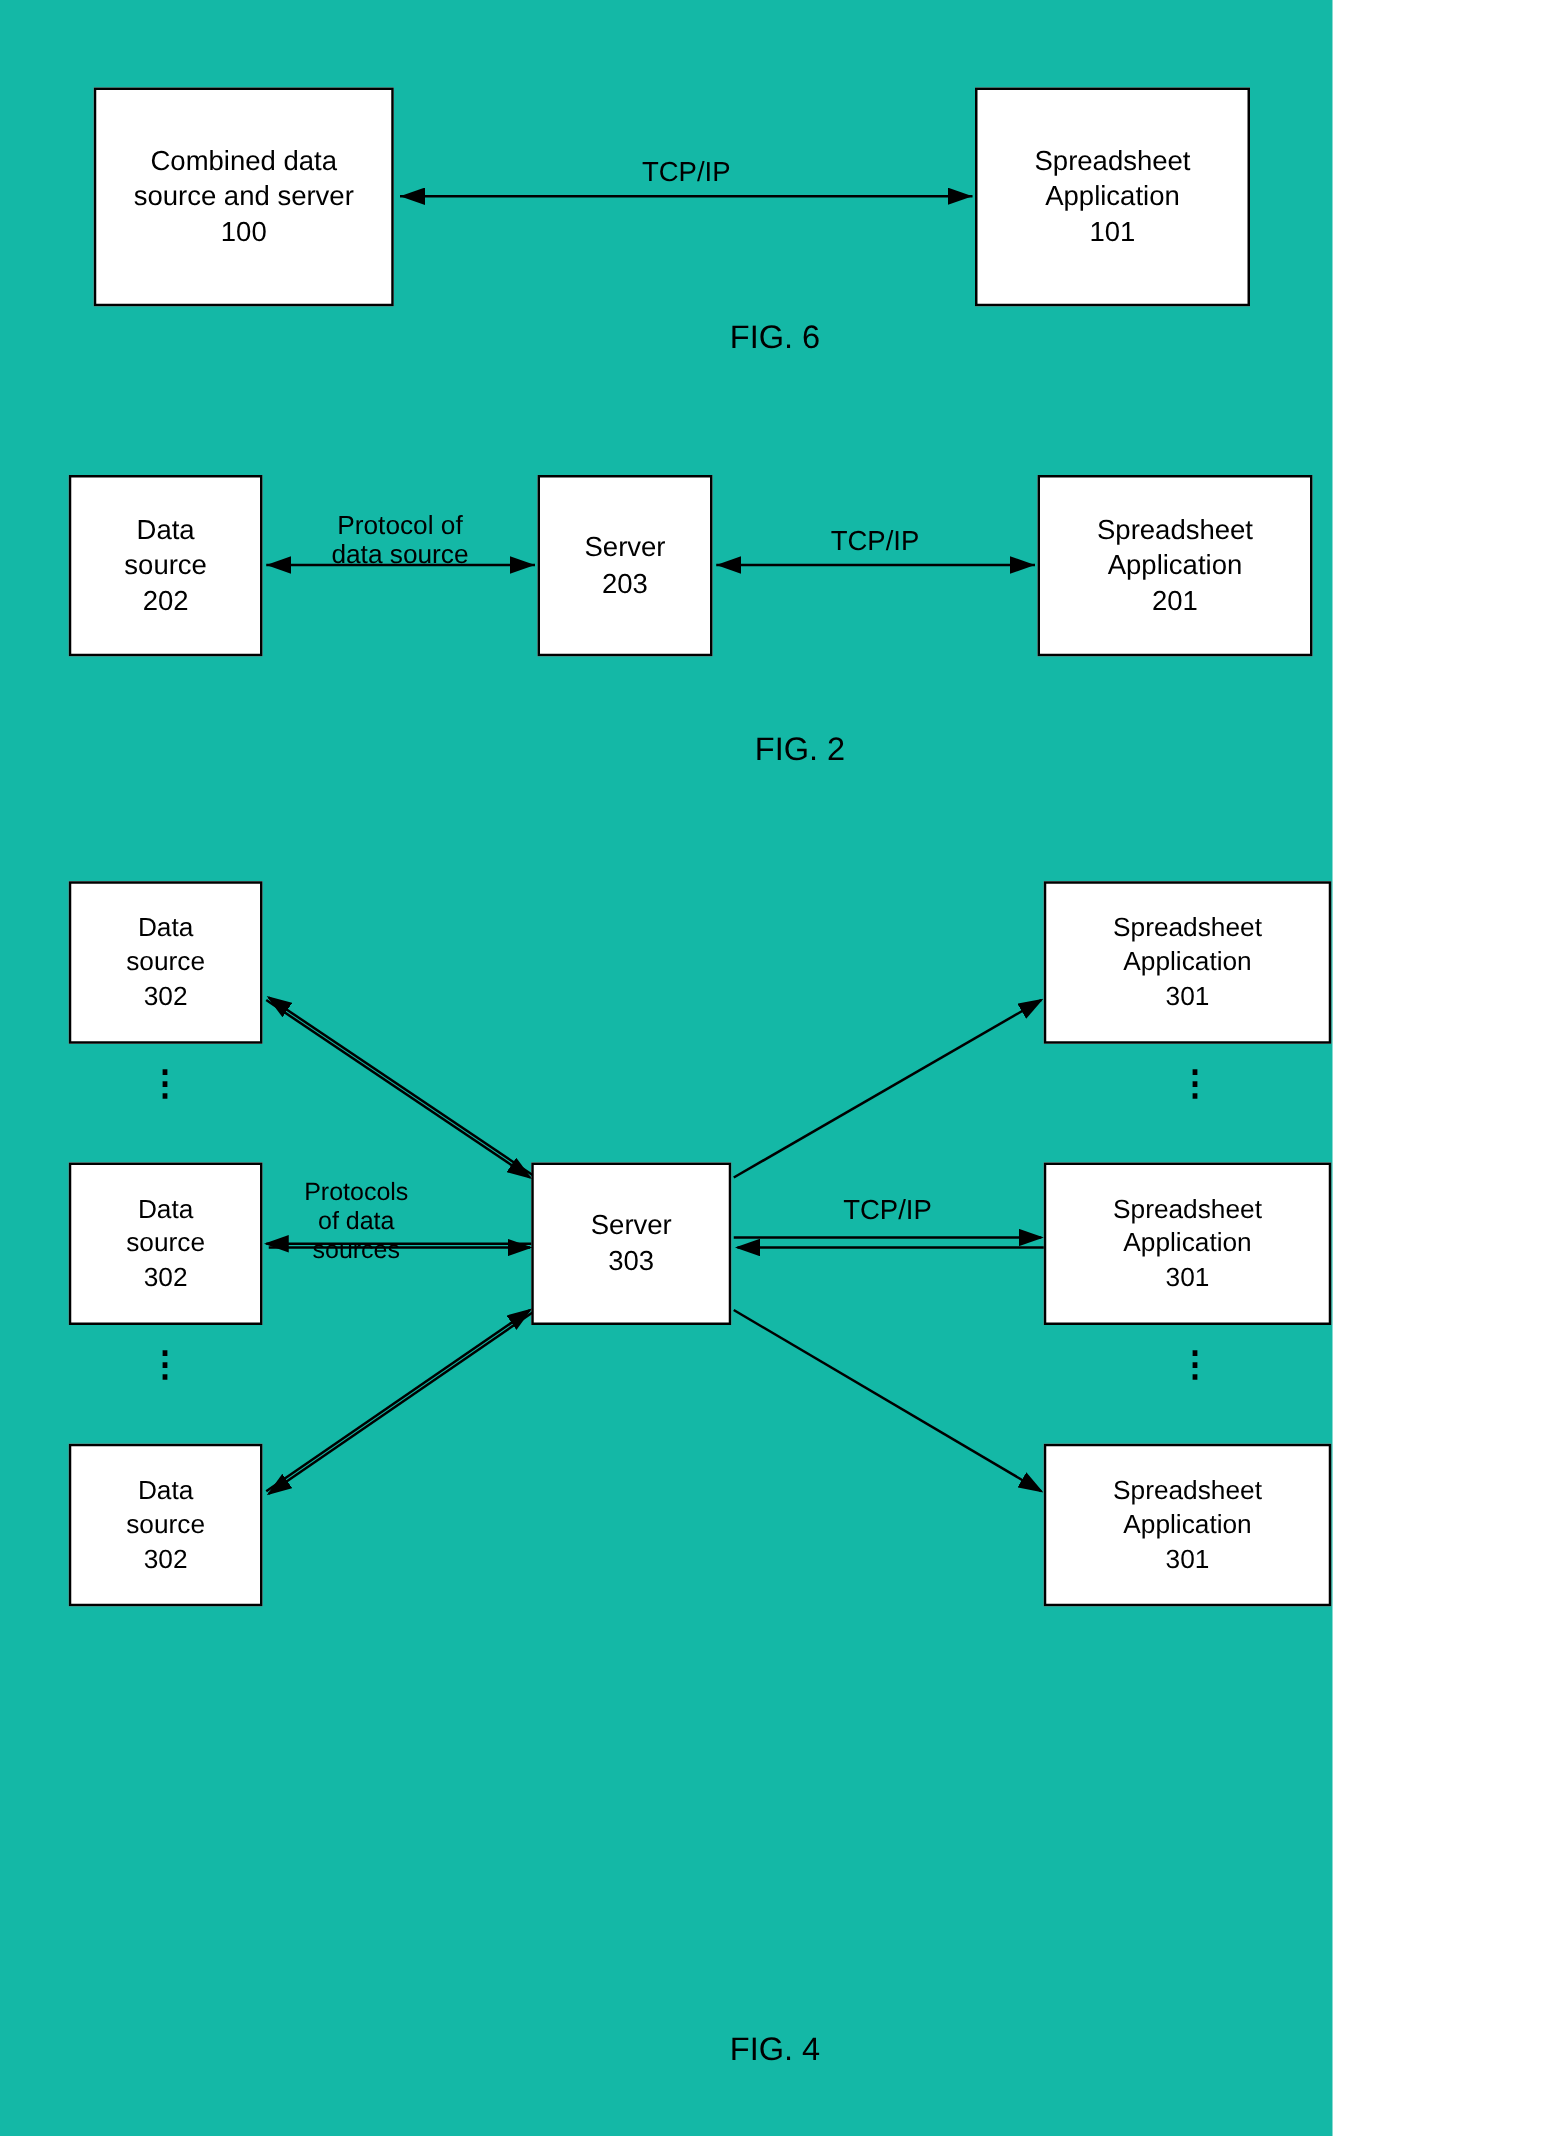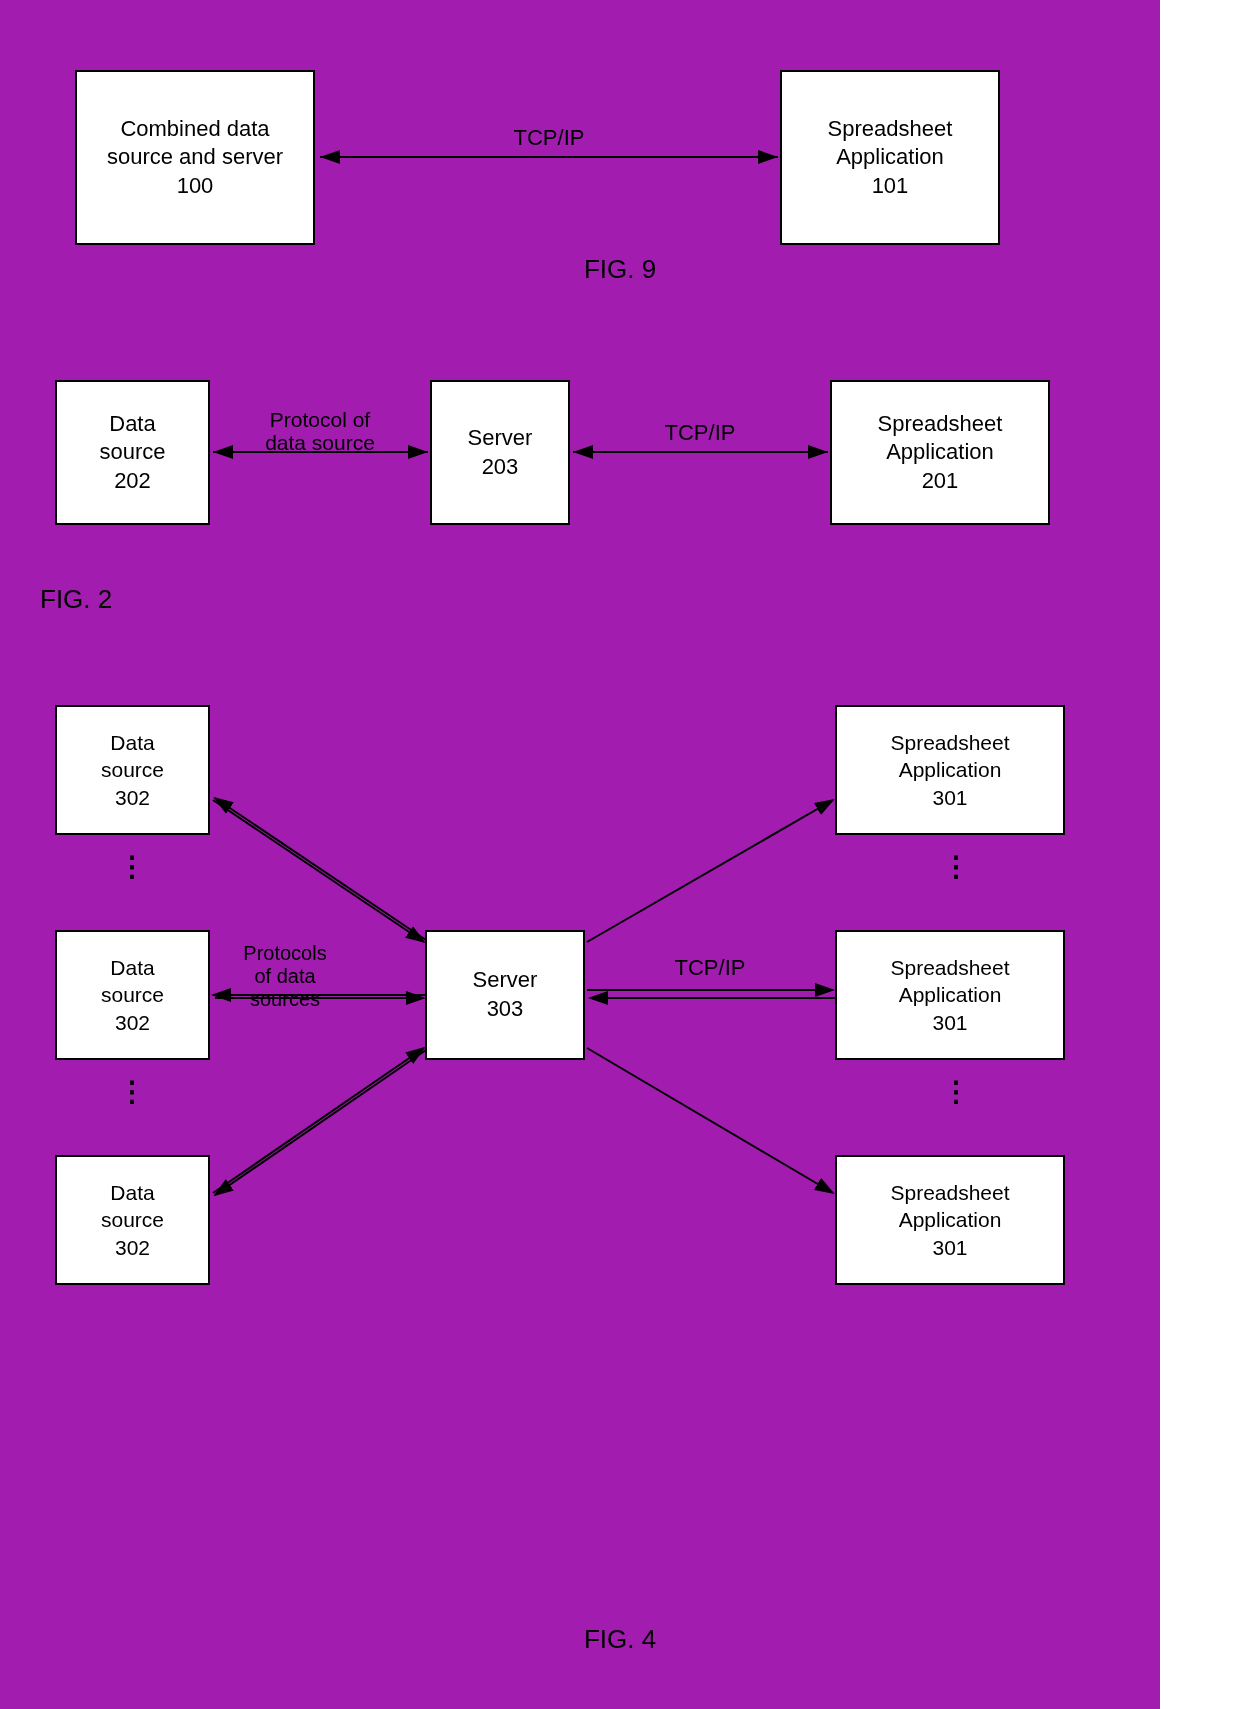--- a/index.html
+++ b/index.html
@@ -5,23 +5,23 @@
     * { box-sizing: border-box; margin: 0; padding: 0; }
     body {
       background: #fff;
       font-family: Arial, sans-serif;
       width: 1240px;
       min-height: 1709px;
       position: relative;
       overflow: hidden;
     }
     .page {
-      width: 1160px;
+      width: 1066px;
       min-height: 1709px;
-      background: #a21caf;
+      background: #14b8a6;
       position: relative;
     }
 
     
     .box {
       position: absolute;
       border: 2px solid #000;
       background: #fff;
       display: flex;
       align-items: center;
@@ -55,21 +55,21 @@
         </marker>
         <marker id="arrowhead-left1" markerWidth="10" markerHeight="7" refX="0" refY="3.5" orient="auto">
           <polygon points="10 0, 0 3.5, 10 7" fill="#000"></polygon>
         </marker>
       </defs>
       <line x1="320" y1="127" x2="778" y2="127" stroke="#000" stroke-width="2" marker-end="url(#arrowhead-right1)" marker-start="url(#arrowhead-left1)"></line>
 
       <text x="549" y="115" text-anchor="middle" font-size="22" font-family="Arial">TCP/IP</text>
     </svg>
 
-    <div style="position:absolute; bottom:5px; left:0; width:1240px; text-align:center; font-size:26px;">FIG. 9</div>
+    <div style="position:absolute; bottom:5px; left:0; width:1240px; text-align:center; font-size:26px;">FIG. 6</div>
   </div>
 
   <div style="position:absolute; top:330px; left:0; width:1240px; height:290px;">
 
     <div class="box" style="left:55px; top:50px; width:155px; height:145px; font-size:22px;">
       <span>Data<br>source<br>202</span>
     </div>
 
     <div class="box" style="left:430px; top:50px; width:140px; height:145px; font-size:22px;">
       <span>Server<br>203</span>
@@ -98,21 +98,21 @@
       <line x1="213" y1="122" x2="428" y2="122" stroke="#000" stroke-width="2" marker-end="url(#arrowhead-right2)" marker-start="url(#arrowhead-left2)"></line>
 
       <text x="320" y="97" text-anchor="middle" font-size="21" font-family="Arial">Protocol of</text>
       <text x="320" y="120" text-anchor="middle" font-size="21" font-family="Arial">data source</text>
 
       <line x1="573" y1="122" x2="828" y2="122" stroke="#000" stroke-width="2" marker-end="url(#arrowhead-right2b)" marker-start="url(#arrowhead-left2b)"></line>
 
       <text x="700" y="110" text-anchor="middle" font-size="22" font-family="Arial">TCP/IP</text>
     </svg>
 
-    <div style="position:absolute; bottom:5px; left:0; width:1240px; text-align:left; font-size:26px;padding-left:40px;">FIG. 2</div>
+    <div style="position:absolute; bottom:5px; left:0; width:1240px; text-align:center; font-size:26px;padding-left:40px;">FIG. 2</div>
   </div>
 
   <div style="position:absolute; top:650px; left:0; width:1240px; height:1020px;">
 
     <div class="box" style="left:55px; top:55px; width:155px; height:130px; font-size:21px;">
       <span>Data<br>source<br>302</span>
     </div>
 
     <div style="position:absolute; left:118px; top:200px; font-size:28px; font-weight:bold;">⋮</div>
 

